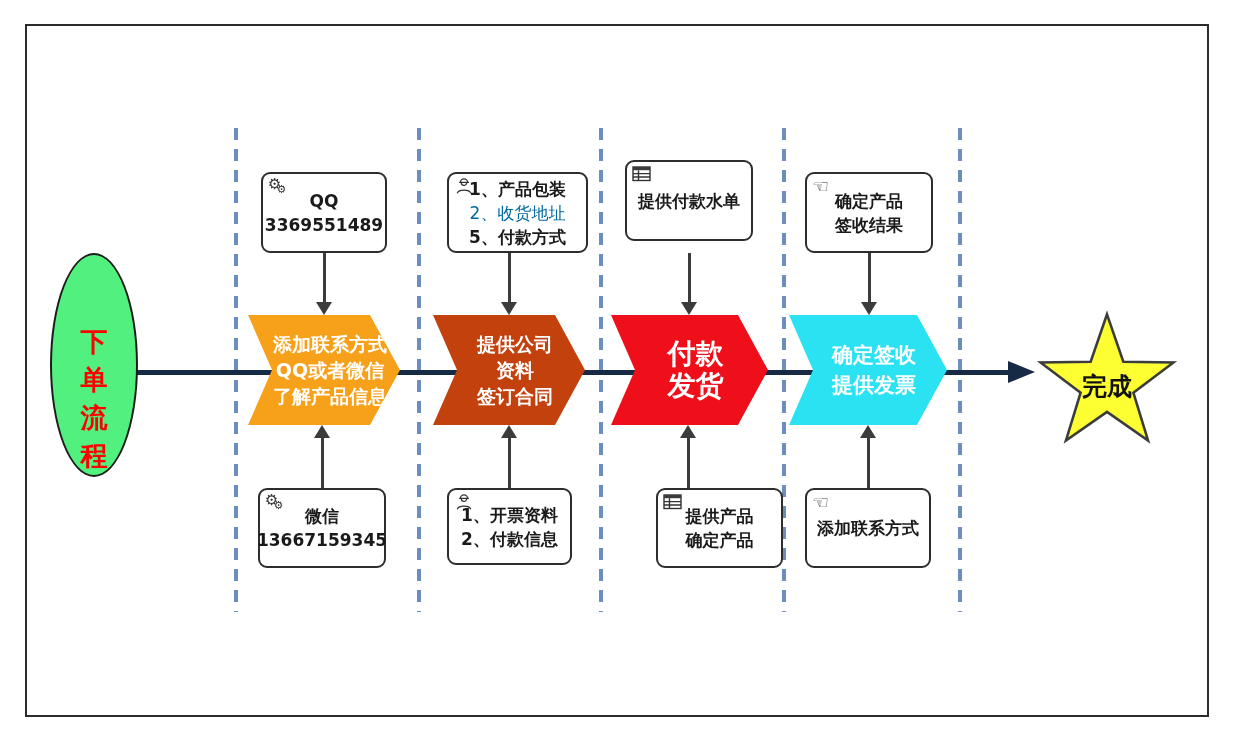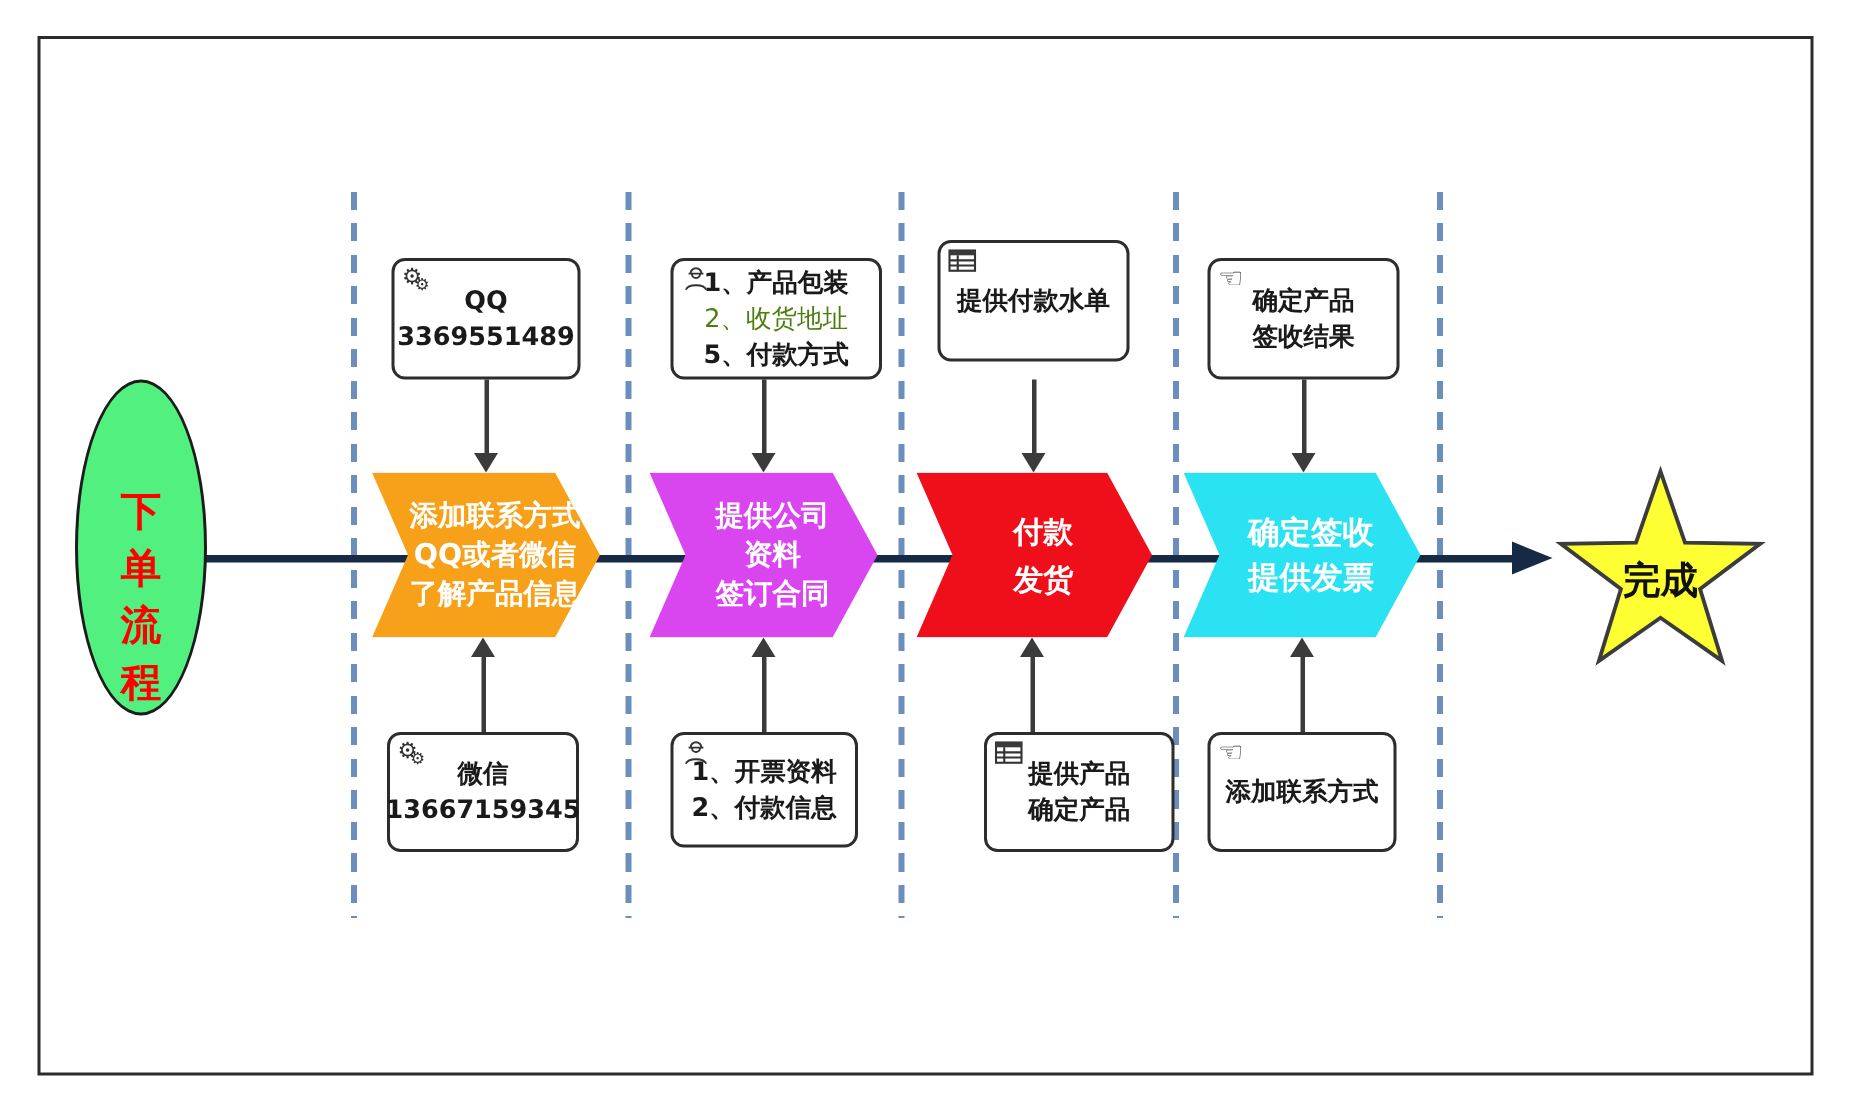--- a/index.html
+++ b/index.html
@@ -49,21 +49,21 @@
     text-align:center; padding-left:12px;
   }
   
   .box {
     position:absolute; background:#ffffff; border:2px solid #2d2d2d;
     border-radius:9px; z-index:3;
     display:flex; flex-direction:column; align-items:center; justify-content:center;
     font-size:17px; font-weight:bold; color:#1a1a1a; line-height:24px;
     text-align:center;
   }
-  .box .dim { color:#4d7c0f; font-weight:normal; }
+  .box .dim { color:#0369a1; font-weight:normal; }
   .box-icon {
     position:absolute; left:5px; top:3px; width:24px; height:22px;
     color:#333; font-size:15px; line-height:1; text-align:left;
   }
   .gear-sm { font-size:11px; margin-left:-5px; vertical-align:-4px; display:inline-block; }
   .icon-svg { width:20px; height:18px; stroke:#333; fill:none; stroke-width:1.4; }
   .hand-glyph { font-size:19px; }
   
   .conn { position:absolute; width:3px; background:#3b3b3b; z-index:3; }
   .arr-down {
@@ -132,21 +132,21 @@
       <path d="M3.5 18c1.5-4.5 13.5-4.5 15 0"></path>
     </svg>
   </span>
   <span>1、产品包装</span>
   <span class="dim">2、收货地址</span>
   <span>5、付款方式</span>
 </div>
 <div class="conn" style="left:508px; top:253px; height:51px"></div>
 <div class="arr-down" style="left:501px; top:302px"></div>
 
-<div class="chevron" style="left: 433px; width: 152px; background: #d946ef;">
+<div class="chevron" style="left: 433px; width: 152px; background: #c2410c;">
   <div>提供公司</div>
   <div>资料</div>
   <div>签订合同</div>
 </div>
 
 <div class="arr-up" style="left:501px; top:425px"></div>
 <div class="conn" style="left:508px; top:436px; height:52px"></div>
 <div class="box" style="left:447px; top:488px; width:125px; height:77px">
   <span class="box-icon">
     <svg class="icon-svg" viewBox="0 0 22 20">
@@ -166,21 +166,21 @@
       <rect x="1" y="1" width="17" height="13.5"></rect>
       <rect x="1" y="1" width="17" height="3.2" fill="#3a3a3a" stroke="none"></rect>
       <path d="M1 7.6h17 M1 11h17 M6.5 4.2v10.3"></path>
     </svg>
   </span>
   <span>提供付款水单</span>
 </div>
 <div class="conn" style="left:688px; top:253px; height:51px"></div>
 <div class="arr-down" style="left:681px; top:302px"></div>
 
-<div class="chevron" style="left: 611px; width: 157px; font-size: 20px; line-height: 32px; background: rgb(239, 15, 26);">
+<div class="chevron" style="left: 611px; width: 157px; font-size: 28px; line-height: 32px; background: rgb(239, 15, 26);">
   <div>付款</div>
   <div>发货</div>
 </div>
 
 <div class="arr-up" style="left:680px; top:425px"></div>
 <div class="conn" style="left:687px; top:436px; height:52px"></div>
 <div class="box" style="left:656px; top:488px; width:127px; height:80px">
   <span class="box-icon">
     <svg class="icon-svg" viewBox="0 0 20 16">
       <rect x="1" y="1" width="17" height="13.5"></rect>

